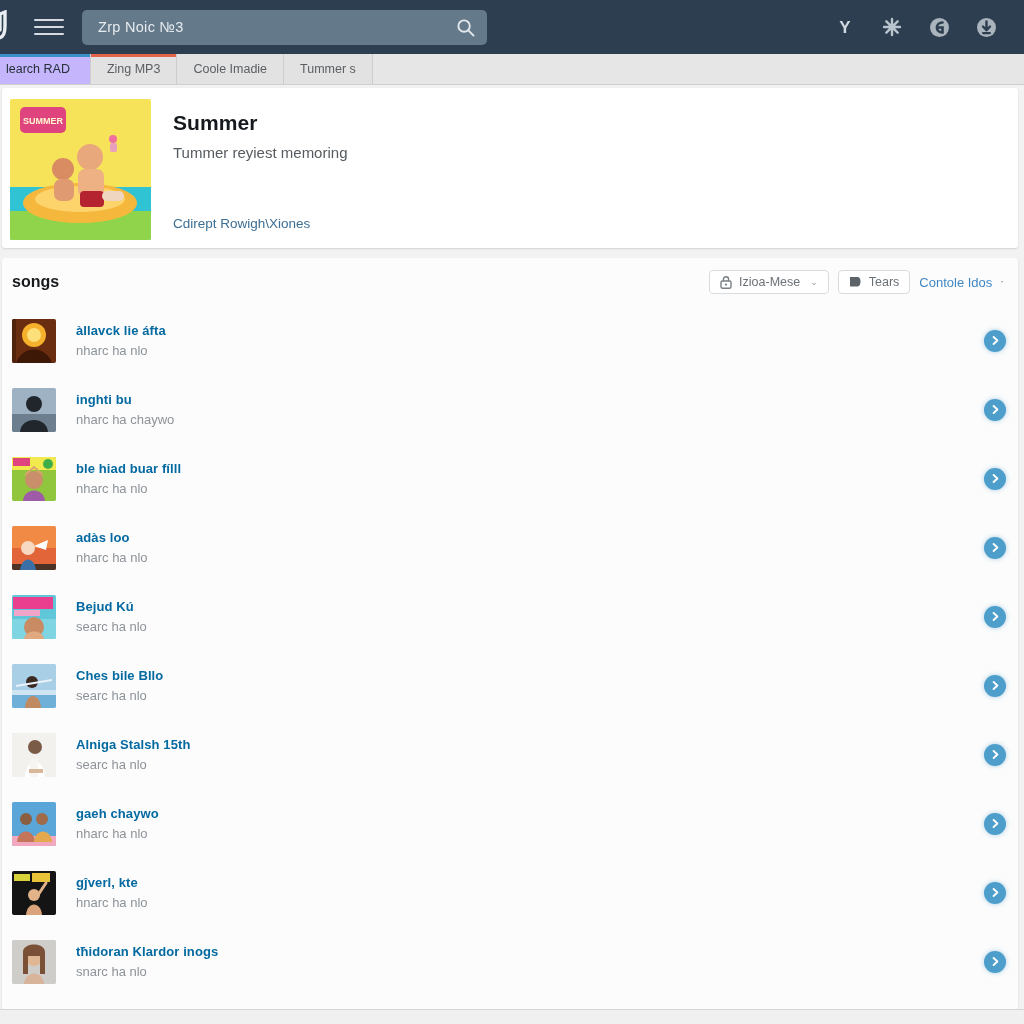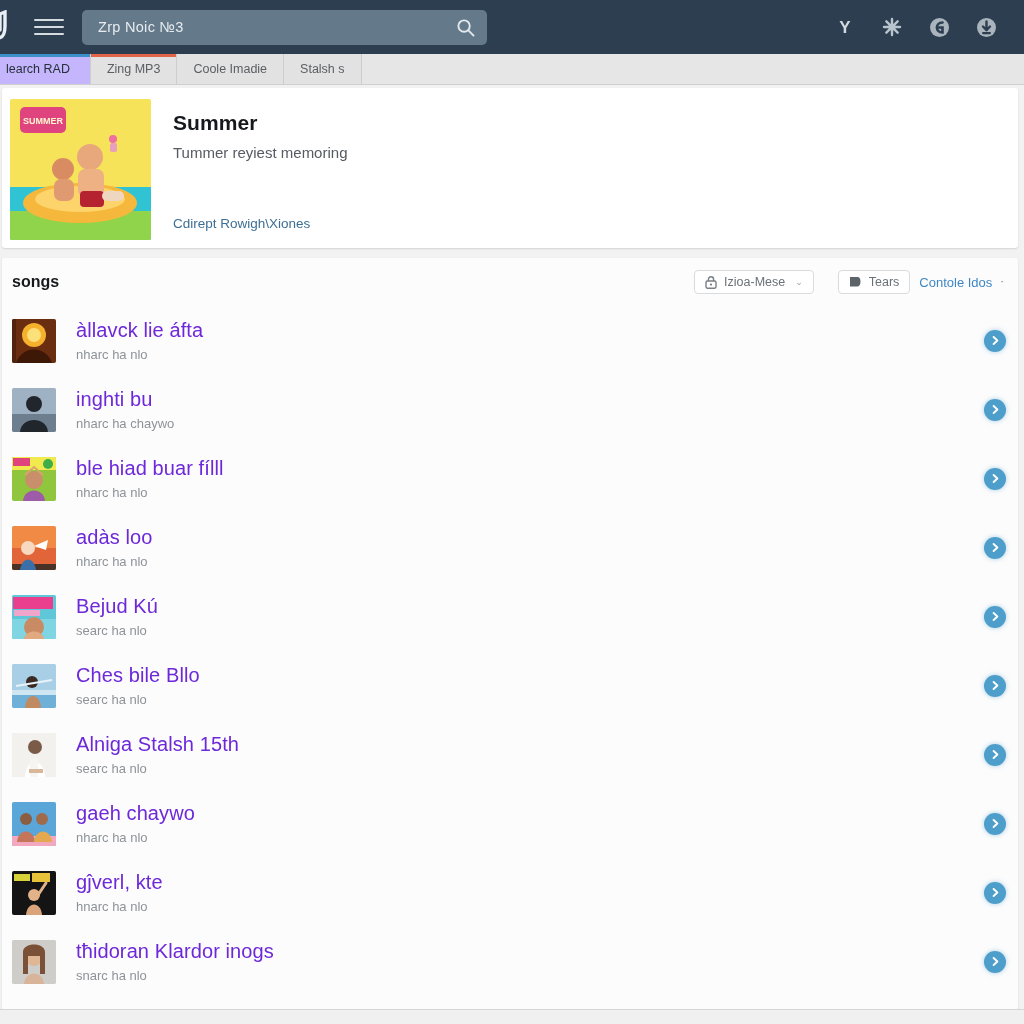--- a/index.html
+++ b/index.html
@@ -242,21 +242,20 @@
     height: 24px;
     padding: 0 10px;
     background: #ffffff;
     border: 1px solid #d8dcdf;
     border-radius: 4px;
     font-size: 12.5px;
     color: #6a7177;
     cursor: pointer;
     box-sizing: border-box;
     white-space: nowrap;
-    margin-left: 15px;
   }
   .btn .caret {
     font-size: 9px;
     color: #9aa1a7;
     margin-left: 3px;
   }
   .link-btn {
     font-size: 13px;
     color: #3f87c4;
     cursor: pointer;
@@ -286,23 +285,23 @@
   }
   .row-text {
     margin-left: 20px;
     display: flex;
     flex-direction: column;
     justify-content: center;
     flex: 1 1 auto;
     min-width: 0;
   }
   .row-title {
-    font-size: 20px;
-    font-weight: normal;
-    color: #6d28d9;
+    font-size: 13px;
+    font-weight: bold;
+    color: #0369a1;
     letter-spacing: .1px;
     white-space: nowrap;
     overflow: hidden;
   }
   .row-sub {
     margin-top: 5px;
     font-size: 13px;
     color: #8d9399;
     white-space: nowrap;
     overflow: hidden;
@@ -398,21 +397,21 @@
       <span>learch RAD</span>
     </div>
     <div class="tab">
       <div class="topline" style="background:#e2654a"></div>
       <span>Zing MP3</span>
     </div>
     <div class="tab">
       <span>Coole Imadie</span>
     </div>
     <div class="tab">
-      <span>Stalsh s</span>
+      <span>Tummer s</span>
     </div>
   </div>
 
   <div class="banner">
     <div class="banner-art">
       <svg class="art" viewBox="0 0 141 141" preserveAspectRatio="none">
         <rect width="141" height="141" fill="#f6e35a"></rect>
         <rect y="88" width="141" height="53" fill="#2fc3d4"></rect>
         <rect y="112" width="141" height="29" fill="#8fd44a"></rect>
         <rect x="10" y="8" width="46" height="26" rx="5" fill="#e0447f"></rect>

